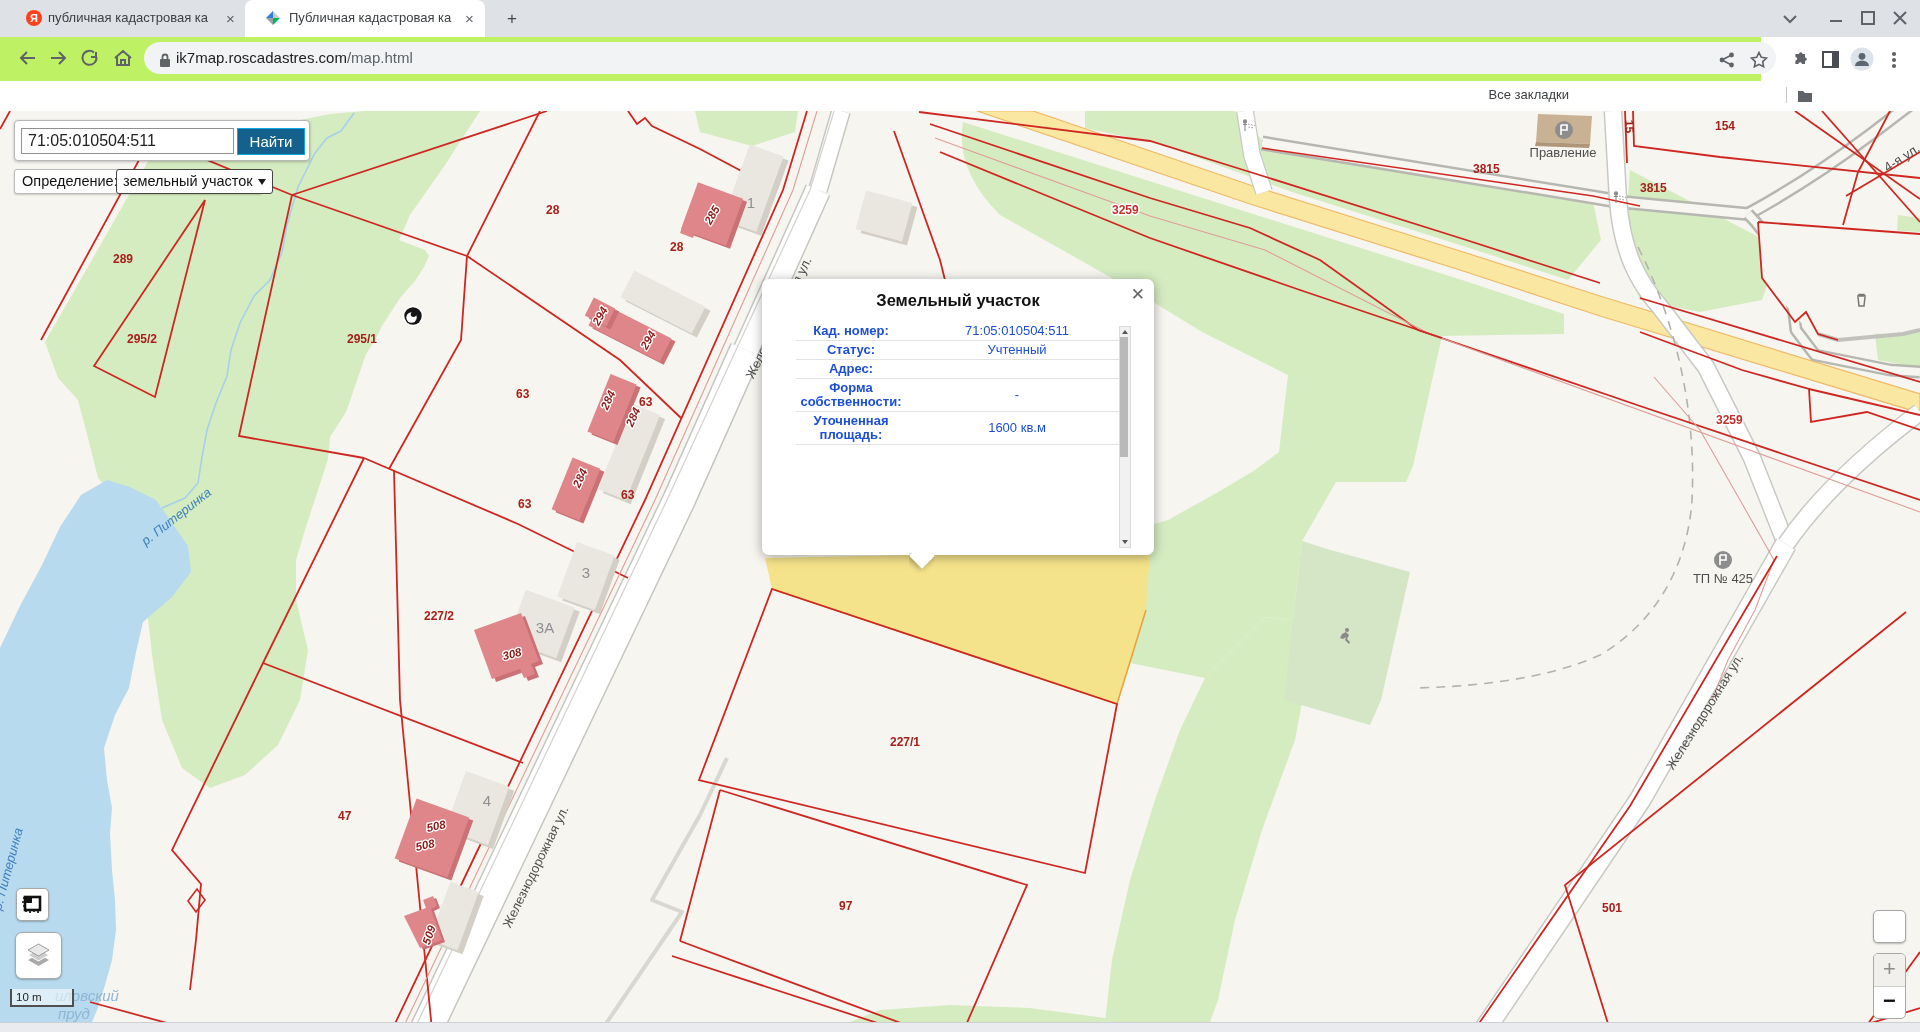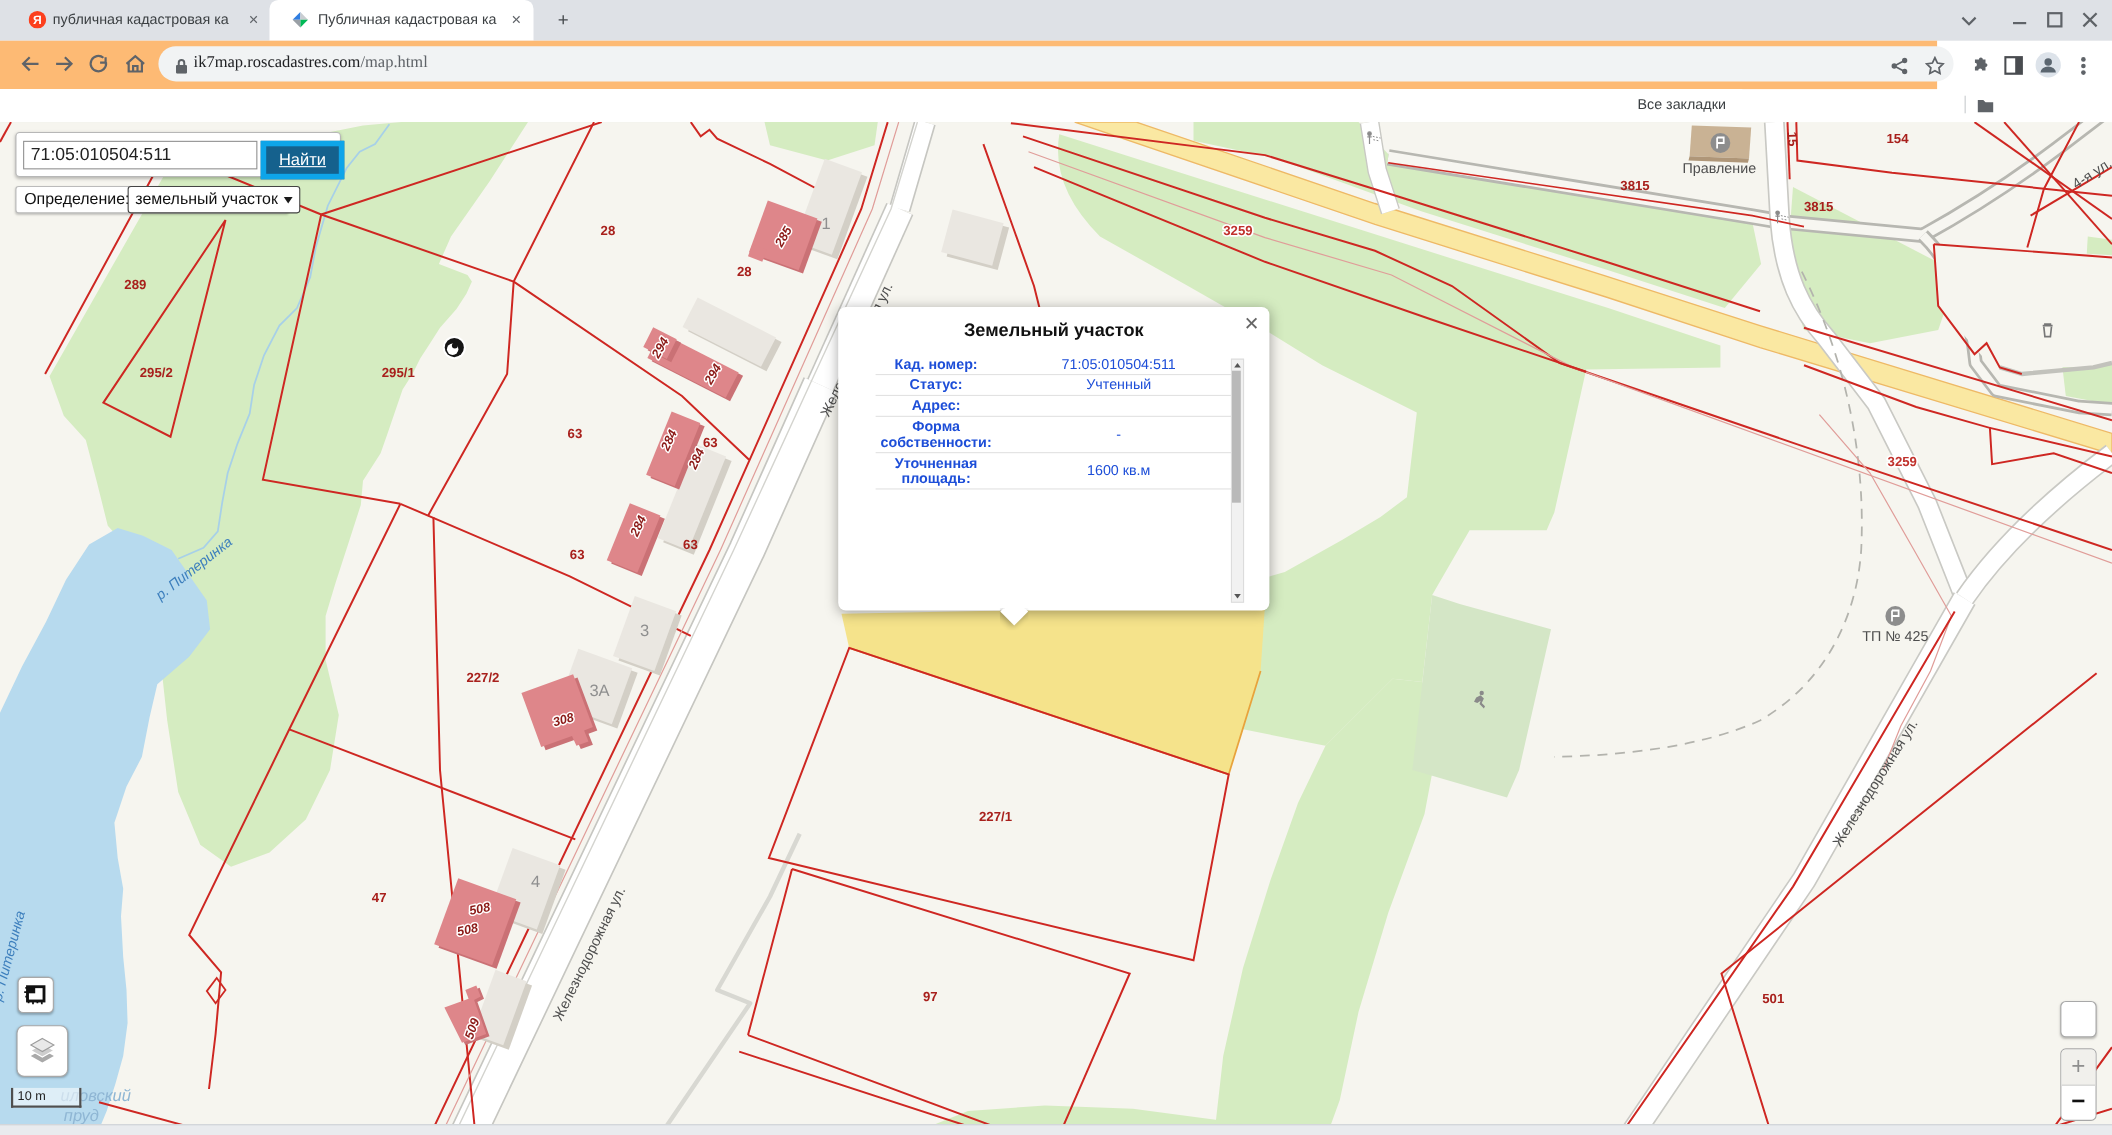--- a/index.html
+++ b/index.html
@@ -6,34 +6,34 @@
     font-family:"Liberation Sans",sans-serif;}
   .abs{position:absolute;}
   
   #tabstrip{left:0;top:0;width:1920px;height:37px;background:#dee1e6;}
   .tab{position:absolute;top:0;height:37px;}
   #tab1 .title,#tab2 .title{position:absolute;top:10px;font-size:13px;color:#3c4043;white-space:nowrap;overflow:hidden;}
   #tab2bg{left:245px;top:0px;width:240px;height:37px;background:#fff;border-radius:8px 8px 0 0;}
   .tclose{position:absolute;top:11px;width:15px;height:15px;color:#5f6368;font-size:15px;line-height:15px;text-align:center;}
   #newtab{left:503px;top:10px;width:18px;height:18px;color:#45494d;font-size:17px;line-height:17px;text-align:center;}
   #winctl{right:12px;top:8px;color:#5f6368;}
-  #toolbar{left:0;top:37px;width:1761px;height:44px;background:#fdba74;font-family:Liberation Serif, serif;}
+  #toolbar{left:0;top:37px;width:1761px;height:44px;background:#bef264;}
   .navic{position:absolute;color:#5f6368;}
   #omni{left:144px;top:5px;width:1632px;height:32px;border-radius:16px;background:#f1f3f4;}
   #url{position:absolute;left:176px;top:12px;font-size:15px;color:#202124;}
   #url span{color:#5f6368;}
   #bookbar{left:0;top:81px;width:1584px;height:30px;background:#fff;border-bottom:1px solid #e4e6e8;}
   #allbm{position:absolute;right:15px;top:6px;font-size:13px;color:#3c4043;}
   
   #map{left:0;top:111px;width:1920px;height:911px;}
   #bottomstrip{left:0;top:1022px;width:1920px;height:10px;background:#e9ebee;border-top:1px solid #cdd0d4;}
   
   #searchbox{left:14px;top:120px;width:294px;height:39px;background:#fff;border:1px solid #b7b7b7;border-radius:4px;box-shadow:0 1px 3px rgba(0,0,0,.25);}
   #searchinput{position:absolute;left:6px;top:7px;width:203px;height:22px;border:1px solid #919191;background:#fff;font-size:16px;color:#222;padding-left:6px;line-height:22px;}
-  #findbtn{position:absolute;left:222px;top:7px;width:66px;height:25px;background:#15618d;border:5px solid #0ea5e9;color:#fff;font-size:15px;text-align:center;line-height:25px;text-decoration:underline;}
+  #findbtn{position:absolute;left:222px;top:7px;width:66px;height:25px;background:#15618d;border:1px solid #0ea5e9;color:#fff;font-size:15px;text-align:center;line-height:25px;}
   #defbox{left:14px;top:169px;width:246px;height:23px;background:#fff;border:1px solid #bbb;border-radius:3px;box-shadow:0 1px 2px rgba(0,0,0,.2);font-size:14.5px;color:#111;}
   #defbox .lbl{position:absolute;left:7px;top:3px;}
   #defsel{position:absolute;left:101px;top:-1px;width:157px;height:25px;border:1.5px solid #444;border-radius:3px;background:#fff;font-size:14.5px;padding:3px 0 0 6px;box-sizing:border-box;}
   #defsel .chev{position:absolute;right:6px;top:9px;width:0;height:0;border:4.5px solid transparent;border-top:6px solid #1a1a1a;}
   
   #popup{left:762px;top:279px;width:392px;height:276px;background:#fff;border-radius:7px;box-shadow:0 2px 12px rgba(0,0,0,.35);}
   #popup .x{position:absolute;right:9px;top:5px;color:#666;font-size:17px;}
   #popup h3{margin:0;text-align:center;font-size:16.5px;color:#111;margin-top:12px;}
   #ptable{position:absolute;left:34px;top:43px;width:332px;font-size:13px;line-height:14px;color:#1d4ed8;text-align:center;}
   #ptable .row{display:flex;border-bottom:1px solid #e2e2e2;}

